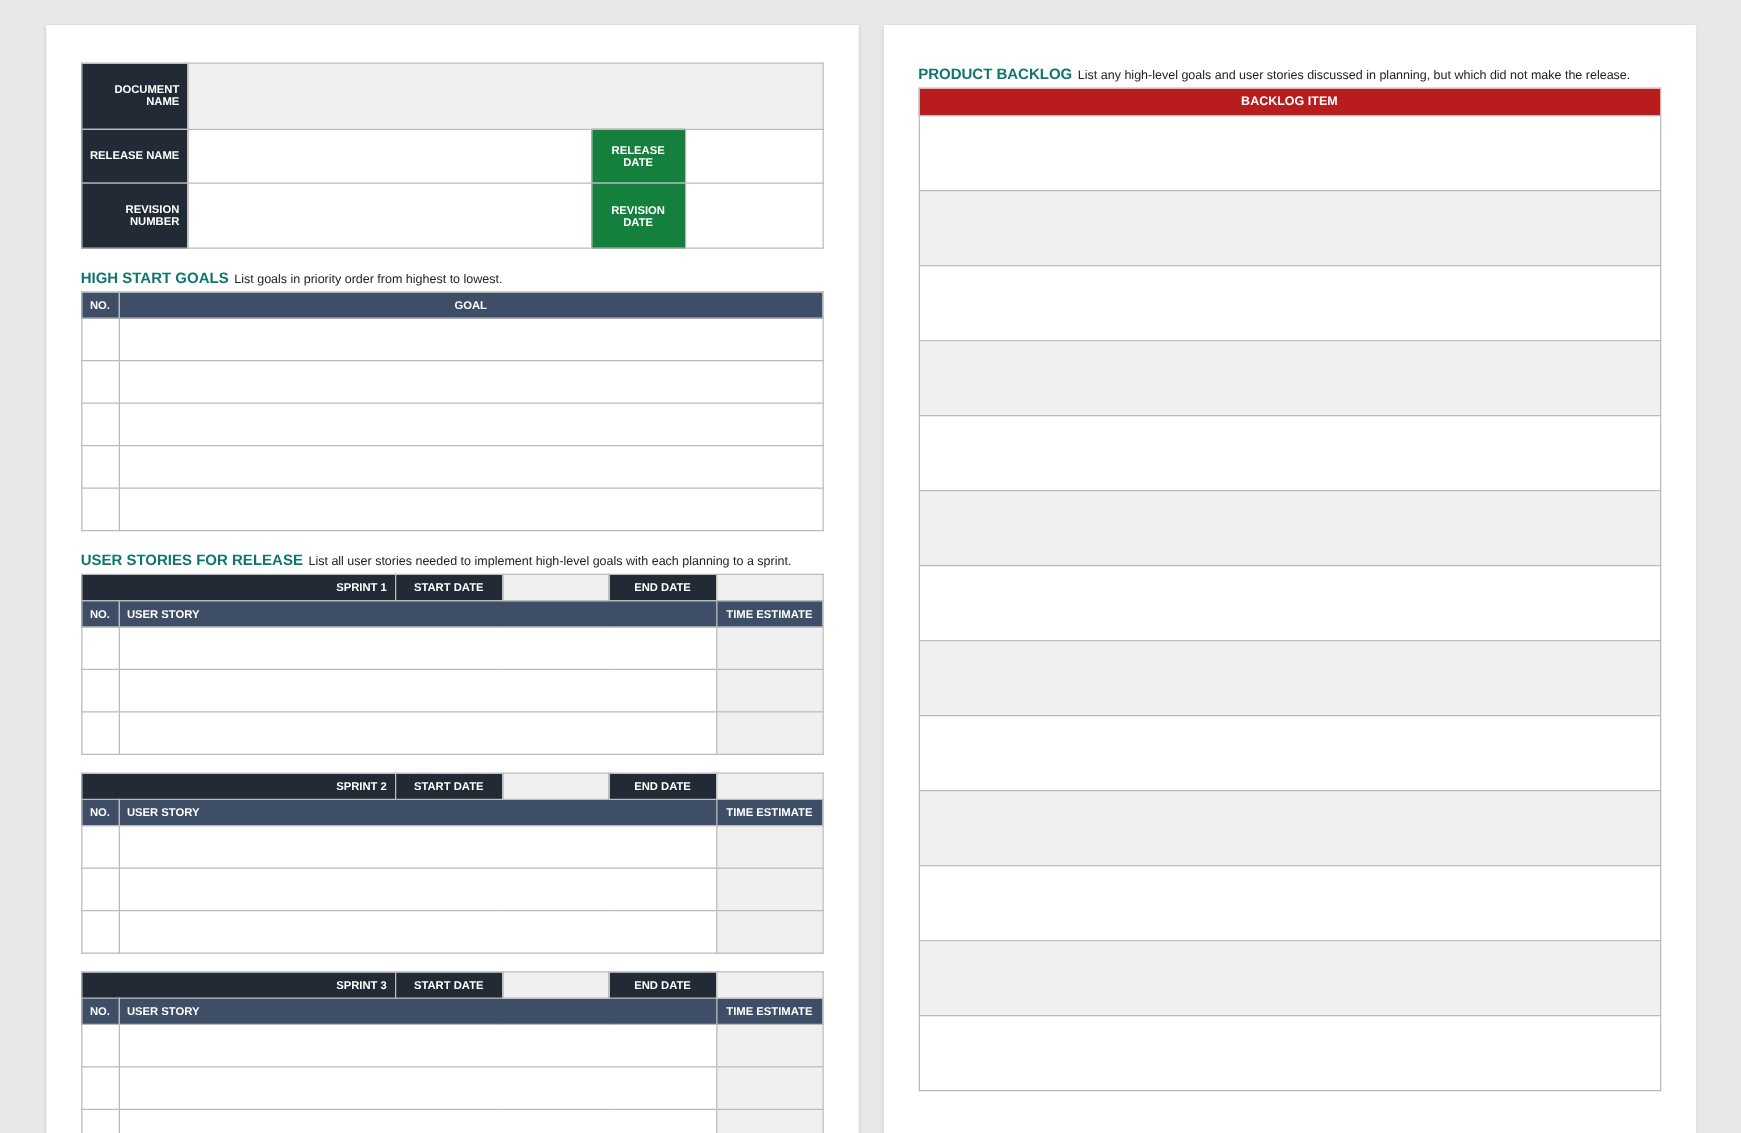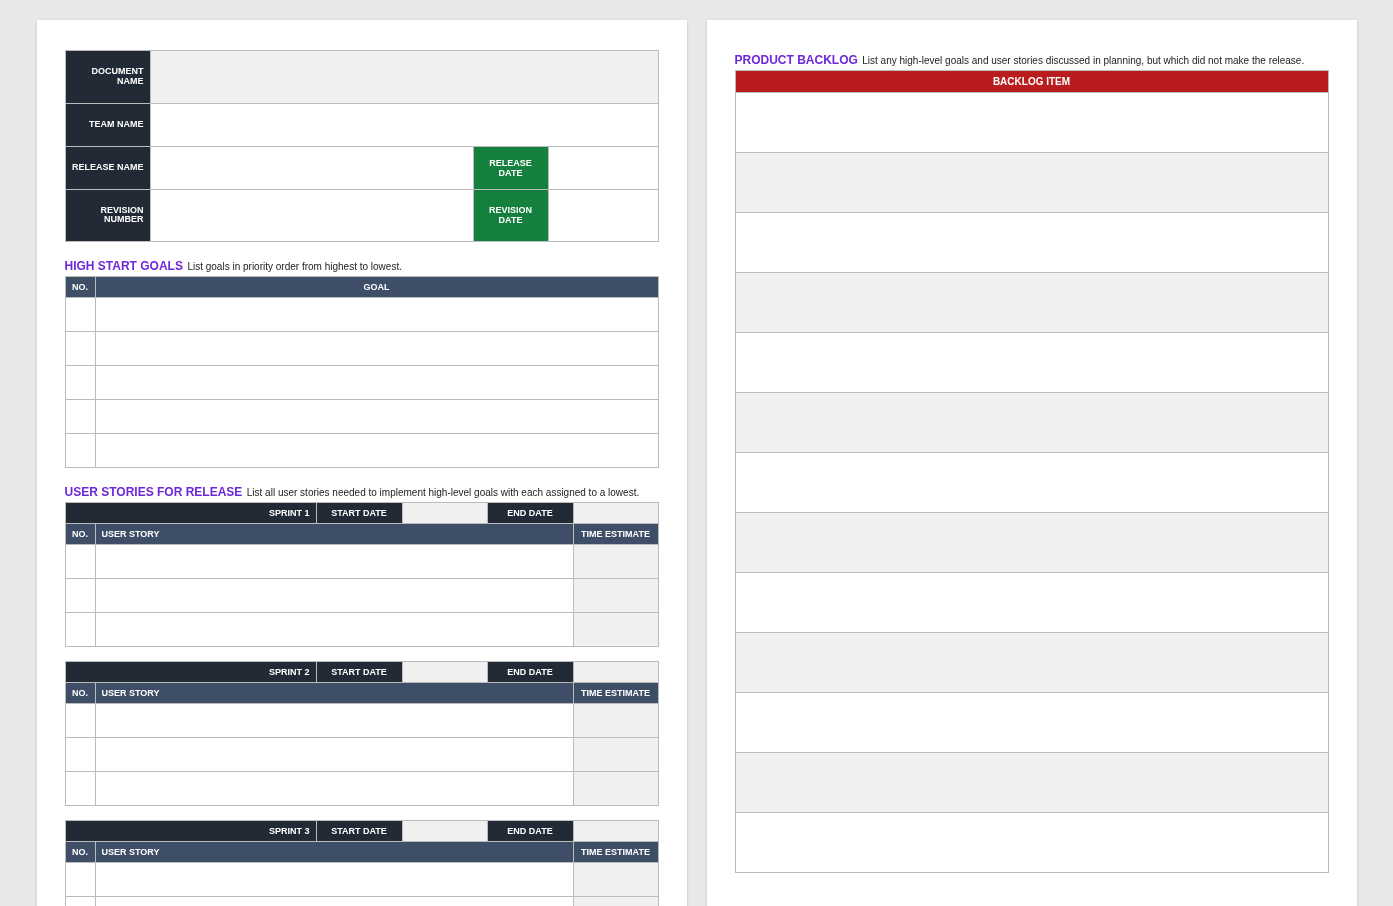--- a/index.html
+++ b/index.html
@@ -53,21 +53,21 @@
   .input-white { background: #fff; }
 
   
   .section-heading {
     margin-top: 14px;
     margin-bottom: 2px;
   }
   .section-heading .sh-title {
     font-size: 12px;
     font-weight: bold;
-    color: #6d28d9;
+    color: #0f766e;
   }
   .section-heading .sh-desc {
     font-size: 10px;
     color: #222;
     font-weight: normal;
   }
 
   
   .goals-table th {
     background: #3d4e66;
@@ -125,24 +125,20 @@
 
 <div class="page">
 
   <table class="info-table">
     <tbody>
         <tr>
       <td class="label-dark" style="width:85px">DOCUMENT NAME</td>
       <td class="input-light" colspan="3"></td>
     </tr>
     <tr>
-      <td class="label-dark">TEAM NAME</td>
-      <td class="input-white" colspan="3"></td>
-    </tr>
-    <tr>
       <td class="label-dark">RELEASE NAME</td>
       <td class="input-white"></td>
       <td class="label-dark-center" style="width:75px">RELEASE DATE</td>
       <td class="input-white" style="width:110px"></td>
     </tr>
     <tr>
       <td class="label-dark">REVISION NUMBER</td>
       <td class="input-white"></td>
       <td class="label-dark-center">REVISION DATE</td>
       <td class="input-white"></td>
@@ -178,21 +174,21 @@
         </tr>
     <tr>
           <td class="col-no"></td>
           <td></td>
         </tr>
   </tbody>
     </table>
 
   <div class="section-heading">
     <span class="sh-title">USER STORIES FOR RELEASE</span>
-    <span class="sh-desc">List all user stories needed to implement high-level goals with each assigned to a lowest.</span>
+    <span class="sh-desc">List all user stories needed to implement high-level goals with each planning to a sprint.</span>
   </div>
 
   <div class="sprint-block">
     <table>
       <tbody>
           <tr class="sprint-header">
         <td class="sprint-name" colspan="2">SPRINT 1</td>
         <td class="date-label">START DATE</td>
         <td class="date-input"></td>
         <td class="date-label">END DATE</td>

